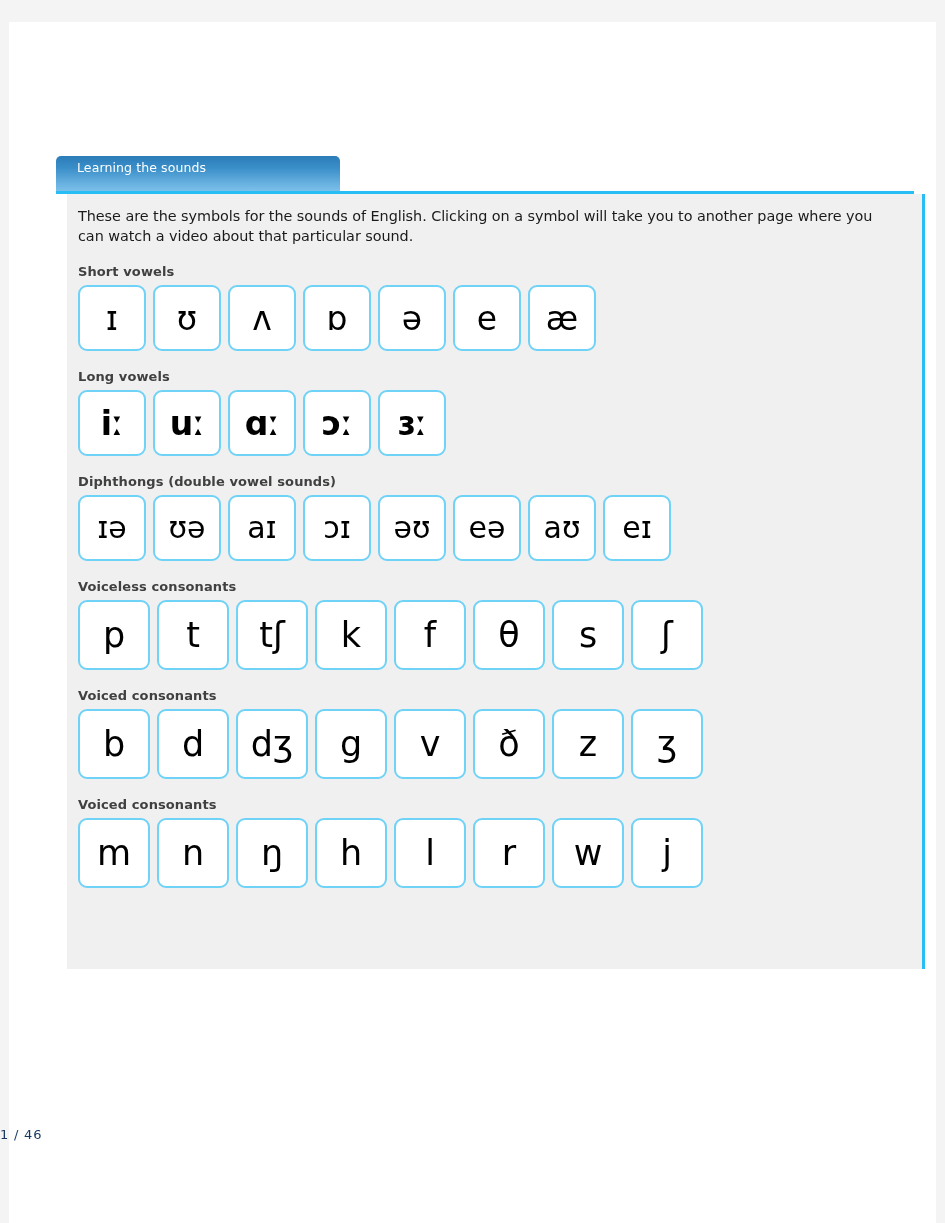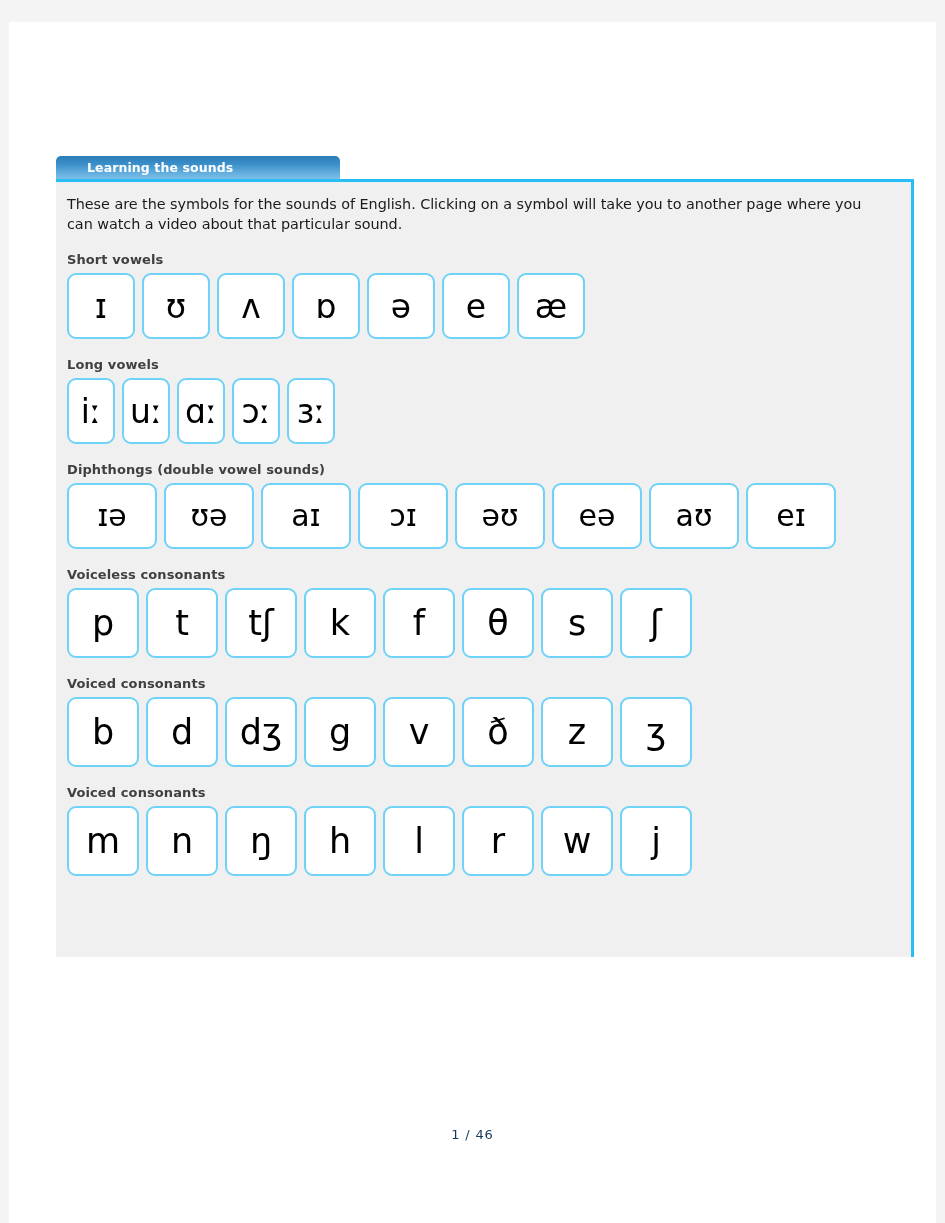--- a/index.html
+++ b/index.html
@@ -28,48 +28,49 @@
   
   .panel-wrap {
     position: absolute;
     left: 47px;
     top: 134px;
     width: 858px;
   }
 
   .tab-header {
     width: 284px;
-    height: 23px;
+    height: 35px;
     background: linear-gradient(to bottom, #2b7cb8 0%, #3b8fc9 35%, #64aede 75%, #7cc0ea 100%);
     border-radius: 5px 5px 0 0;
     color: #ffffff;
     font-size: 12.5px;
-    font-weight: bold;
+    font-weight: normal;
     line-height: 23px;
-    padding-left: 31px;
+    padding-left: 21px;
     letter-spacing: 0.1px;
     position: relative;
     z-index: 2;
   }
 
   .tab-underline {
     width: 858px;
     height: 3px;
     background: #29bdf5;
     position: relative;
     z-index: 1;
   }
 
   
   .panel-body {
     width: 858px;
     background: #f0f0f0;
     border-right: 3px solid #29bdf5;
     padding: 12px 0 18px 11px;
     min-height: 775px;
+    margin-left: 11px;
   }
 
   .intro-para {
     font-size: 14.4px;
     color: #1a1a1a;
     line-height: 20px;
     width: 820px;
     margin: 0 0 0 0;
     letter-spacing: -0.05px;
   }
@@ -99,33 +100,33 @@
     align-items: center;
     justify-content: center;
     color: #000000;
     font-family: "DejaVu Sans", "Liberation Sans", sans-serif;
     line-height: 1;
     cursor: pointer;
   }
 
   
   .row-short .symbol-box  { width: 68px; height: 66px; font-size: 33px; }
-  .row-long .symbol-box   { width: 48px; height: 66px; font-size: 33px; }
-  .row-diph .symbol-box   { width: 90px; height: 66px; font-size: 30px; }
+  .row-long .symbol-box   { width: 68px; height: 66px; font-size: 33px; font-weight: bold; }
+  .row-diph .symbol-box   { width: 68px; height: 66px; font-size: 30px; }
   .row-vless .symbol-box  { width: 72px; height: 70px; font-size: 35px; }
   .row-voiced .symbol-box { width: 72px; height: 70px; font-size: 35px; }
   .row-other .symbol-box  { width: 72px; height: 70px; font-size: 35px; }
 
   
   .page-footer {
     position: absolute;
     left: 0;
     top: 1127px;
     width: 945px;
-    text-align: center;
+    text-align: left;
     font-size: 13px;
     color: #14395f;
     letter-spacing: 0.8px;
   }
 </style>
 </head>
 <body>
 
 <div class="page-sheet">
 

